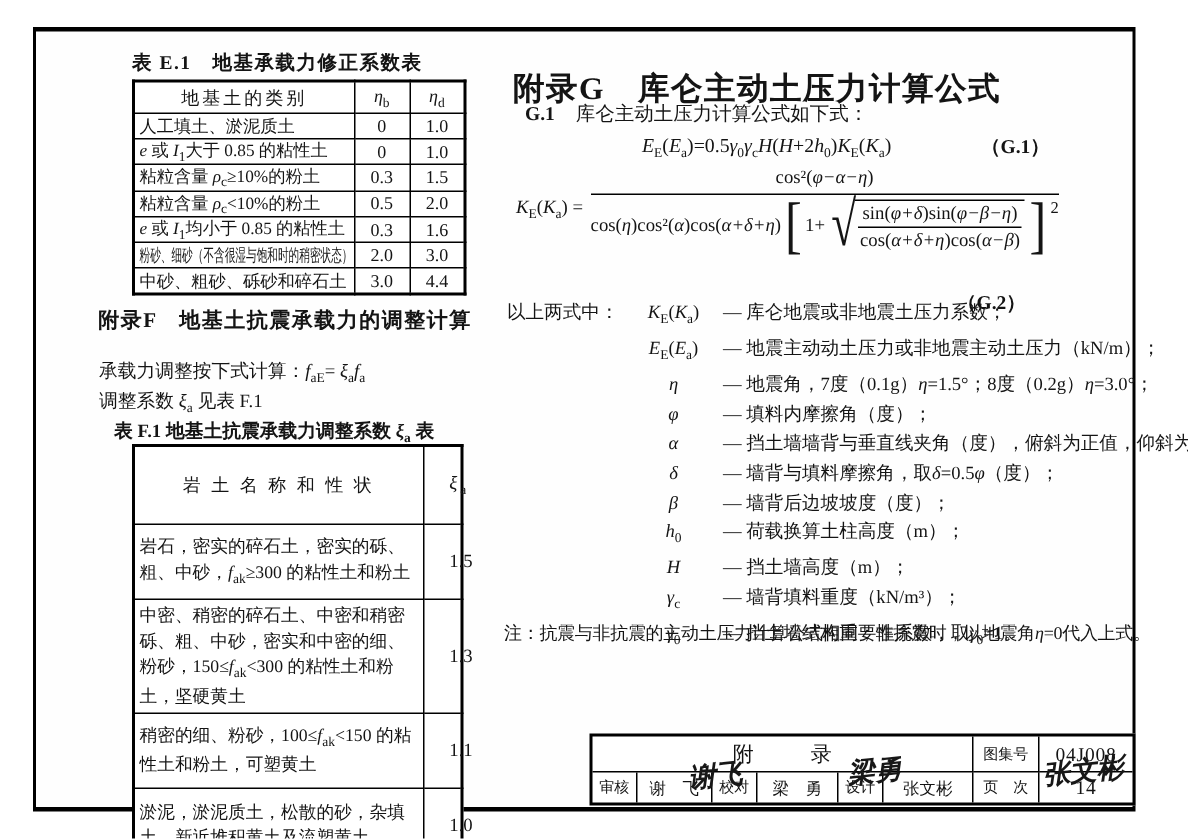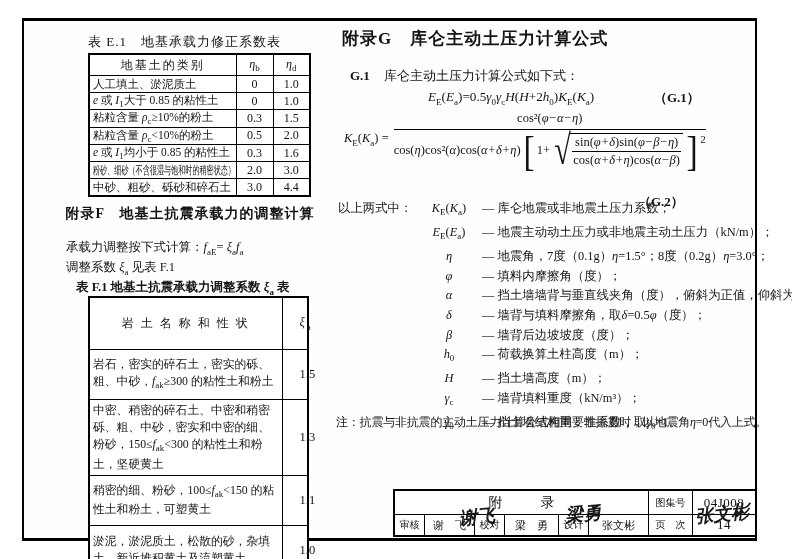--- a/index.html
+++ b/index.html
@@ -3,42 +3,42 @@
 <meta charset="utf-8">
 <style>
   html,body{margin:0;padding:0;background:#ffffff;}
   body{width:792px;height:559px;position:relative;overflow:hidden;
        font-family:"Liberation Serif","DejaVu Serif",serif;color:#141414;}
   .page{position:absolute;left:22px;top:18px;width:731px;height:517px;
         border:3px solid #000;border-left-width:2px;border-right-width:2px;background:#fefefe;}
   .abs{position:absolute;}
 
   
-  .e1-caption{left:64px;top:12px;font-size:13px;font-weight:normal;letter-spacing:1px;white-space:nowrap;}
+  .e1-caption{left:64px;top:12px;font-size:13px;font-weight:bold;letter-spacing:1px;white-space:nowrap;}
   table{border-collapse:collapse;table-layout:fixed;background:#fff;}
   .e1{left:64px;top:32px;width:221px;border:2px solid #000;}
   .e1 th,.e1 td{border:1px solid #000;overflow:hidden;}
   .e1 thead th{height:18px;font-weight:normal;font-size:12px;}
   .e1 thead th:first-child{letter-spacing:2px;}
   .e1 tbody td{height:16px;font-size:11.5px;padding:0 3px;}
   .e1 tbody td:first-child{text-align:left;}
   .e1 td:nth-child(2),.e1 td:nth-child(3),.e1 th:nth-child(2),.e1 th:nth-child(3){text-align:center;font-size:12px;padding:0;}
   .cell{display:inline-block;white-space:nowrap;}
 
   .f-title{left:40px;top:184px;width:252px;text-align:center;font-size:14px;font-weight:bold;letter-spacing:1px;white-space:nowrap;}
   .f-line{left:42px;font-size:12.5px;white-space:nowrap;}
   .f-caption{left:52px;top:258px;font-size:12.5px;font-weight:bold;white-space:nowrap;}
   .f1{left:64px;top:275px;width:221px;border:2px solid #000;}
   .f1 th,.f1 td{border:1px solid #000;margin-left:36px;}
   .f1 thead th{height:17px;font-weight:normal;font-size:12px;letter-spacing:2px;}
   .f1 tbody td:first-child{font-size:11.8px;line-height:1.45;padding:2px 3px;text-align:left;}
   .f1 td:nth-child(2),.f1 th:nth-child(2){text-align:center;font-size:12.5px;padding:17px;}
 
   
-  .g-title{left:318px;top:6px;font-size:17px;font-weight:bold;letter-spacing:1px;white-space:nowrap;}
+  .g-title{left:318px;top:24px;font-size:21px;font-weight:bold;letter-spacing:1px;white-space:nowrap;}
   .g1-line{left:326px;top:46px;font-size:13px;white-space:nowrap;}
   .g1-num{font-weight:bold;margin-right:14px;}
   .g1-formula{left:404px;top:68px;font-size:13.2px;white-space:nowrap;}
   .g1-label,.g2-label{font-weight:bold;font-size:13px;white-space:nowrap;}
   .g1-label{left:630px;top:68px;}
   .g2-label{left:614px;top:172px;text-align:center;}
 
   .g2-wrap{left:320px;top:90px;display:flex;align-items:center;font-size:12.5px;white-space:nowrap;}
   .g2-lhs{margin-right:5px;}
   .frac{display:inline-flex;flex-direction:column;align-items:center;}

